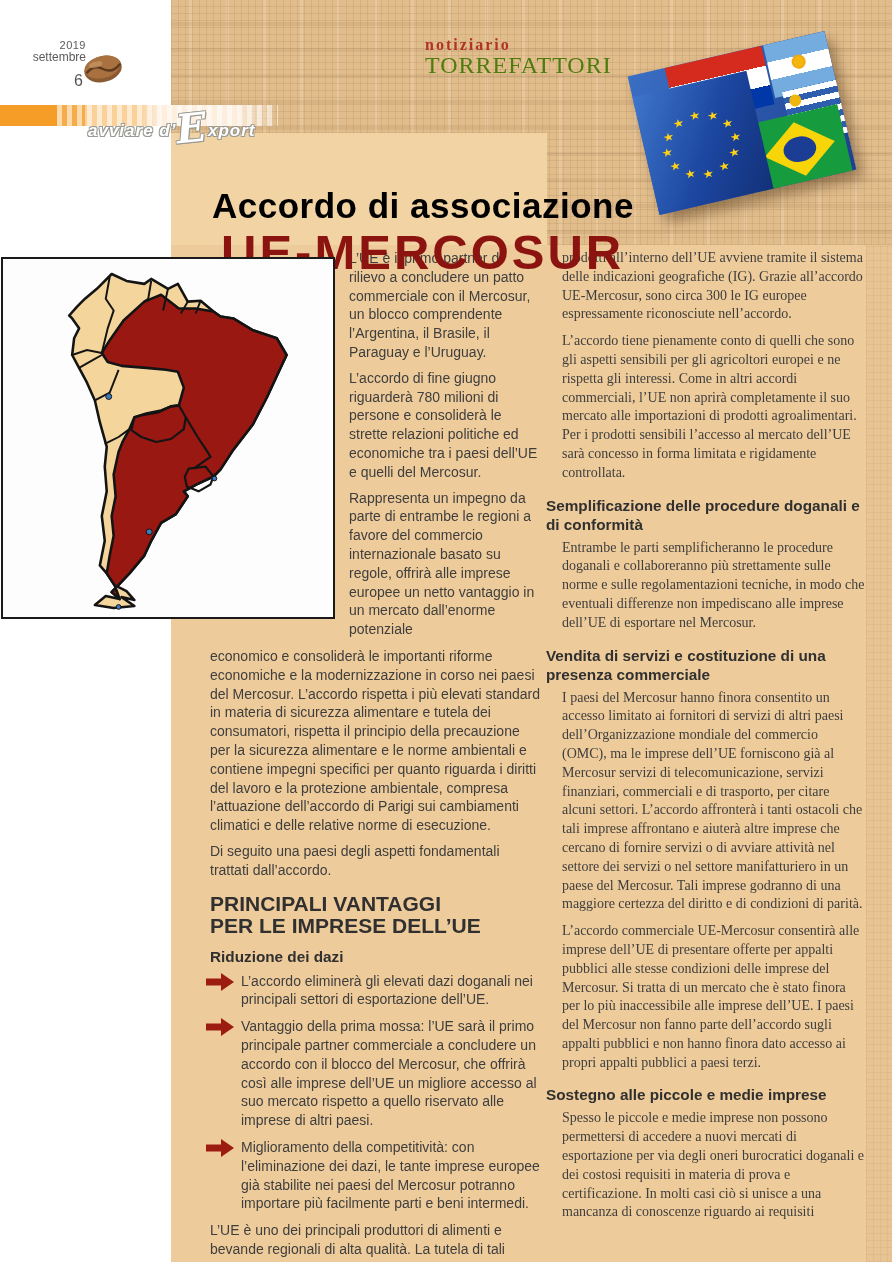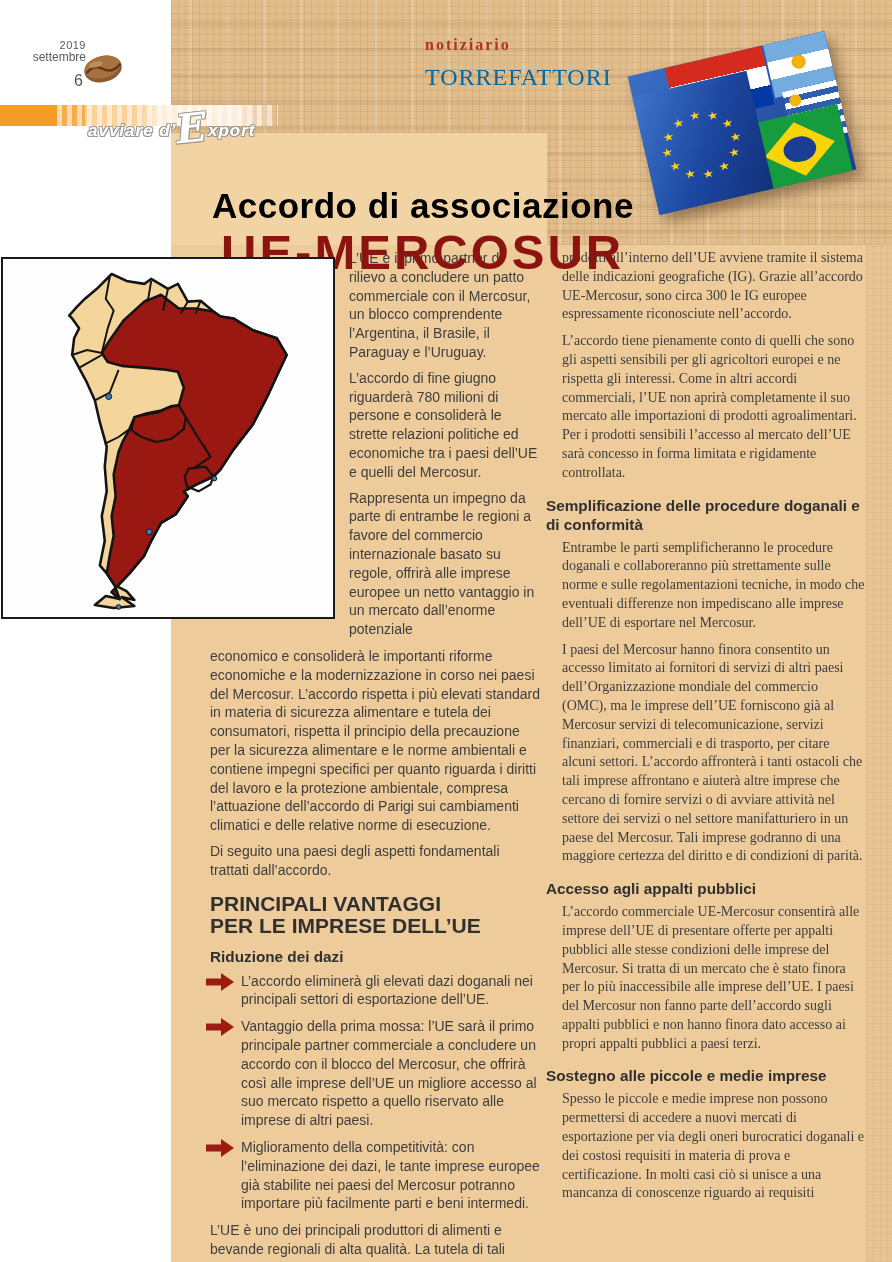--- a/index.html
+++ b/index.html
@@ -29,21 +29,21 @@
     background:linear-gradient(90deg,#f59d27 0 57px,#f6ad49 57px 85px,#fbd19a 85px 140px,#fdeedd 160px 235px,rgba(253,238,221,0) 277px);}
   .band::after{content:"";position:absolute;left:57px;right:0;top:0;bottom:0;
     background:repeating-linear-gradient(90deg, rgba(255,255,255,0.55) 0 5px, rgba(255,255,255,0) 5px 10px);}
   .band-logo{position:absolute;left:88px;top:98px;z-index:4;font-style:italic;font-weight:bold;
     color:#fff;font-size:17px;letter-spacing:1px;white-space:nowrap;
     text-shadow:-1px -1px 0 #9a9a94,1px -1px 0 #9a9a94,-1px 1px 0 #9a9a94,1px 1px 0 #9a9a94;}
   .band-logo .bigE{font-size:40px;font-family:"DejaVu Serif", serif;position:relative;top:6px;display:inline-block;transform:rotate(-6deg);}
   
   .brand{position:absolute;left:425px;top:37px;width:212px;text-align:left;line-height:1;}
   .brand .l1{font-family:"Liberation Serif", serif;font-weight:bold;color:#b03325;font-size:16px;letter-spacing:2px;}
-  .brand .l2{font-family:"Liberation Serif", serif;color:#0369a1;font-size:24px;letter-spacing:1px;margin-top:12px;}
+  .brand .l2{font-family:"Liberation Serif", serif;color:#4d7c0f;font-size:24px;letter-spacing:1px;margin-top:0;}
   
   .flags{position:absolute;left:641px;top:52px;width:202px;height:142px;transform:rotate(-13deg);
     background:linear-gradient(135deg,#3a6fc4,#1d3f8f);overflow:hidden;
     box-shadow:5px 9px 14px rgba(60,35,10,0.45);}
   .flag{position:absolute;}
   .f-paraguay{left:19%;top:0;width:49%;height:42%;z-index:2;
     background:linear-gradient(180deg,#d52b1e 0 34%,#ffffff 34% 67%,#0038a8 67% 100%);}
   .f-paraguay .emblem{position:absolute;left:44%;top:40%;width:12px;height:12px;border-radius:50%;
     background:#fdfdf4;border:2px solid #8aa455;box-sizing:border-box;}
   .f-argentina{right:0;top:0;width:31%;height:38%;z-index:1;
@@ -214,22 +214,22 @@
     <p>L’UE è uno dei principali produttori di alimenti e bevande regionali di alta qualità. La tutela di tali</p>
   </div>
 
   <div class="col-right body-text">
     <p>prodotti all’interno dell’UE avviene tramite il sistema delle indicazioni geografiche (IG). Grazie all’accordo UE-Mercosur, sono circa 300 le IG europee espressamente riconosciute nell’accordo.</p>
     <p>L’accordo tiene pienamente conto di quelli che sono gli aspetti sensibili per gli agricoltori europei e ne rispetta gli interessi. Come in altri accordi commerciali, l’UE non aprirà completamente il suo mercato alle importazioni di prodotti agroalimentari. Per i prodotti sensibili l’accesso al mercato dell’UE sarà concesso in forma limitata e rigidamente controllata.</p>
 
     <h3 class="sub-head">Semplificazione delle procedure doganali e di conformità</h3>
     <p>Entrambe le parti semplificheranno le procedure doganali e collaboreranno più strettamente sulle norme e sulle regolamentazioni tecniche, in modo che eventuali differenze non impediscano alle imprese dell’UE di esportare nel Mercosur.</p>
 
+    <h3 class="sub-head">Vendita di servizi e costituzione di una presenza commerciale</h3>
     <p>I paesi del Mercosur hanno finora consentito un accesso limitato ai fornitori di servizi di altri paesi dell’Organizzazione mondiale del commercio (OMC), ma le imprese dell’UE forniscono già al Mercosur servizi di telecomunicazione, servizi finanziari, commerciali e di trasporto, per citare alcuni settori. L’accordo affronterà i tanti ostacoli che tali imprese affrontano e aiuterà altre imprese che cercano di fornire servizi o di avviare attività nel settore dei servizi o nel settore manifatturiero in un paese del Mercosur. Tali imprese godranno di una maggiore certezza del diritto e di condizioni di parità.</p>
 
-    <h3 class="sub-head">Accesso agli appalti pubblici</h3>
     <p>L’accordo commerciale UE-Mercosur consentirà alle imprese dell’UE di presentare offerte per appalti pubblici alle stesse condizioni delle imprese del Mercosur. Si tratta di un mercato che è stato finora per lo più inaccessibile alle imprese dell’UE. I paesi del Mercosur non fanno parte dell’accordo sugli appalti pubblici e non hanno finora dato accesso ai propri appalti pubblici a paesi terzi.</p>
 
     <h3 class="sub-head">Sostegno alle piccole e medie imprese</h3>
     <p>Spesso le piccole e medie imprese non possono permettersi di accedere a nuovi mercati di esportazione per via degli oneri burocratici doganali e dei costosi requisiti in materia di prova e certificazione. In molti casi ciò si unisce a una mancanza di conoscenze riguardo ai requisiti</p>
   </div>
 
 </div>
 
 </body></html>

